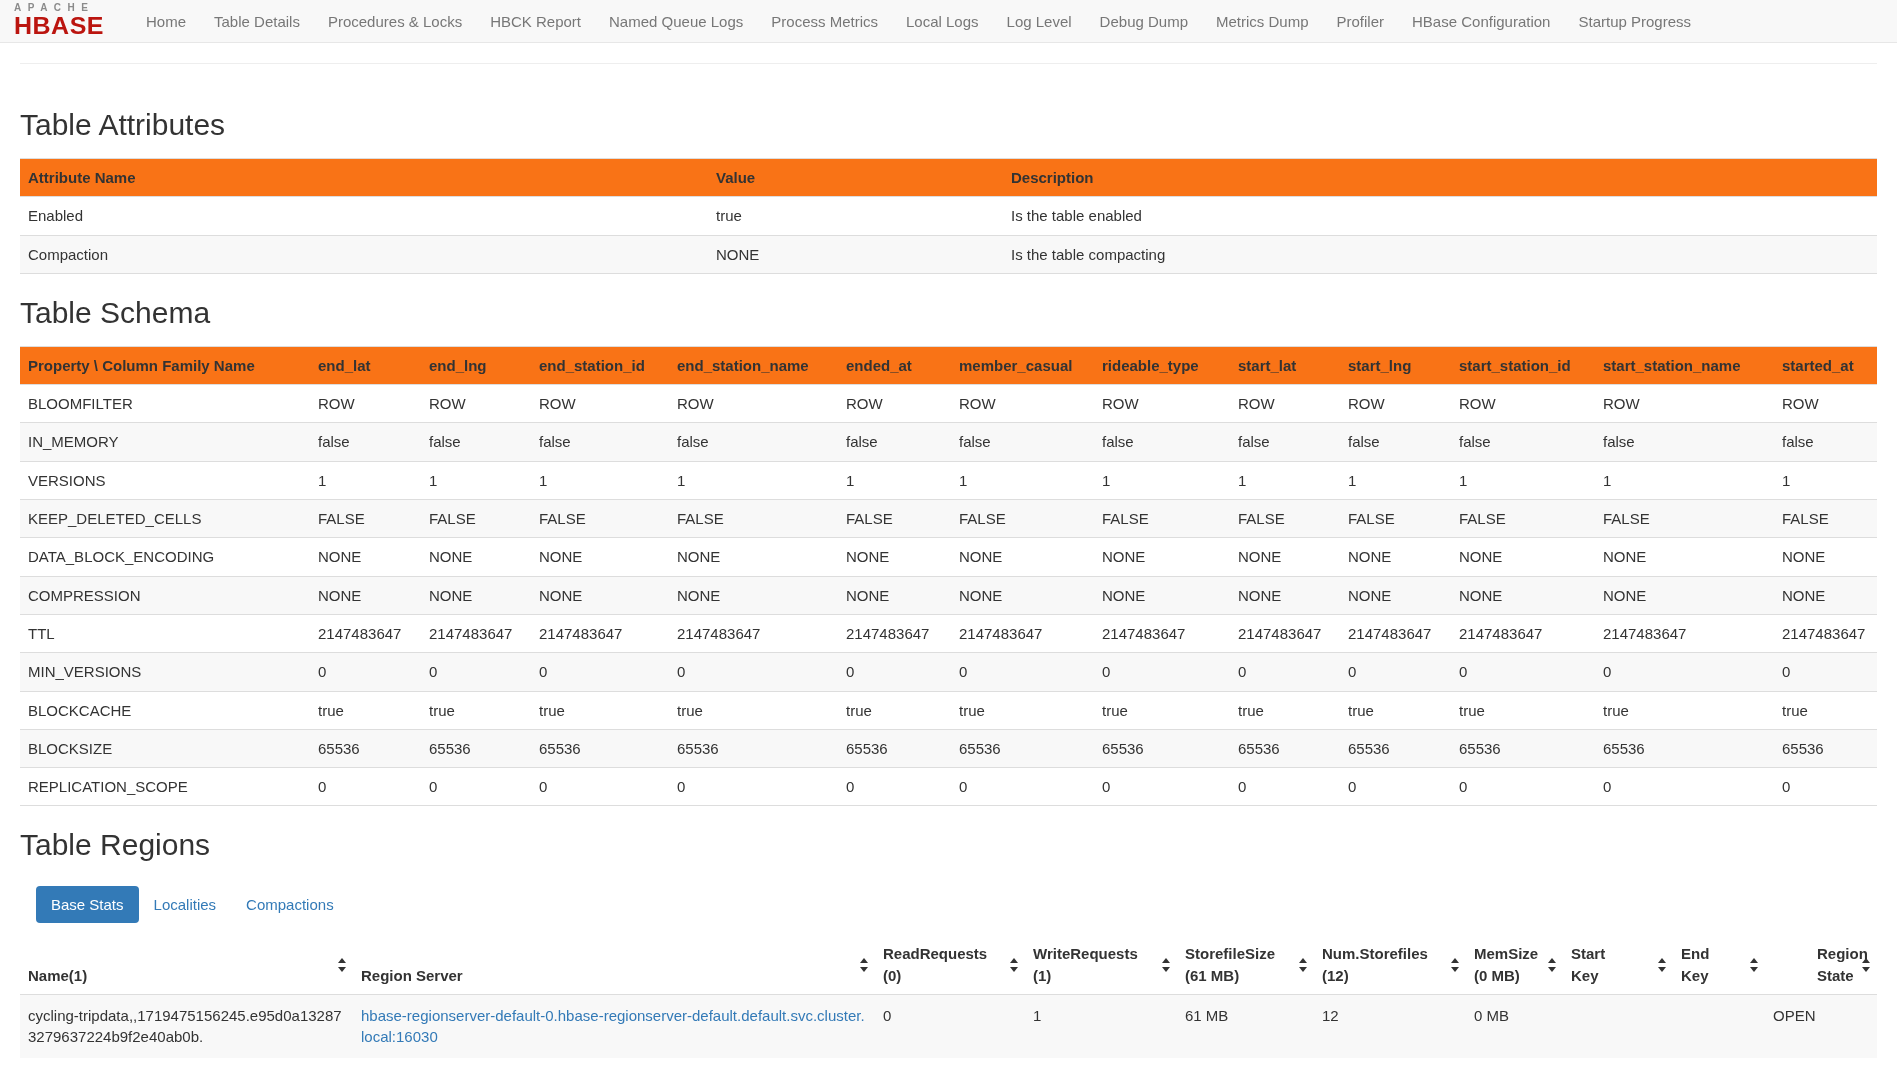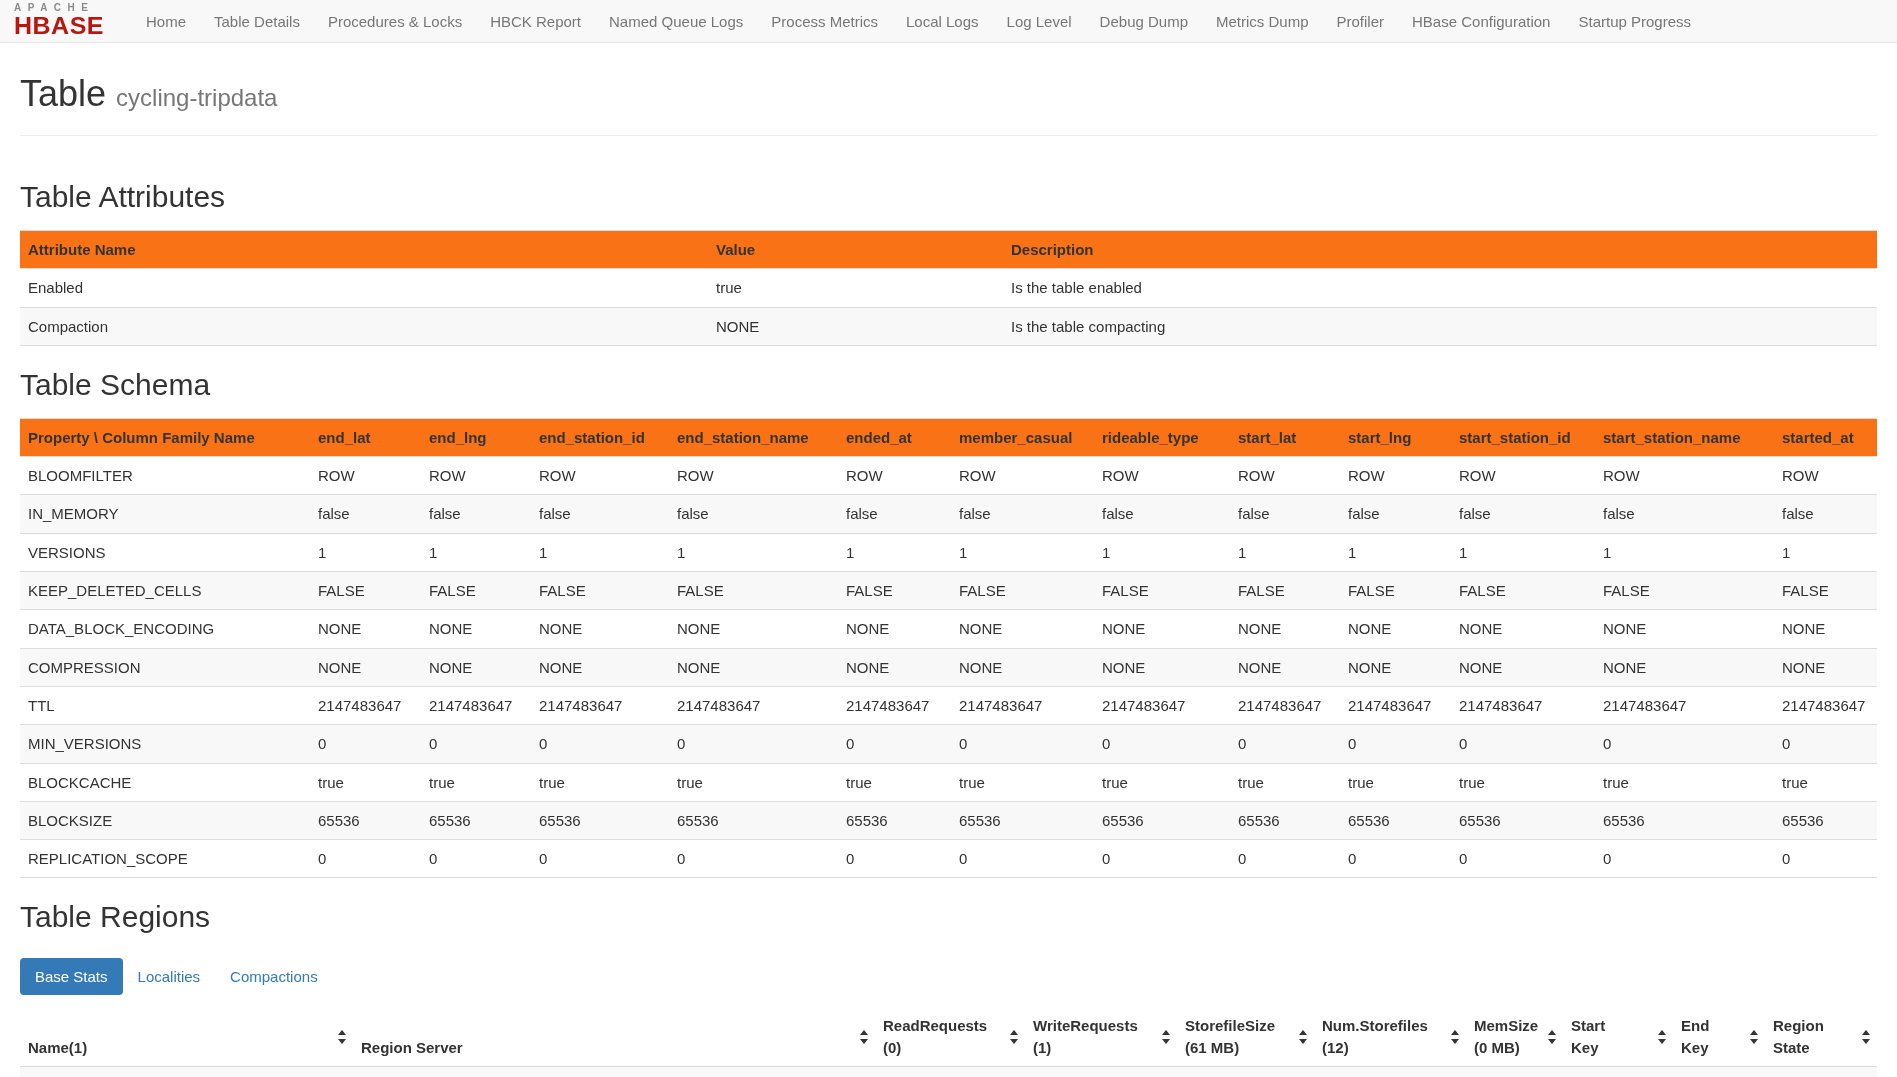--- a/index.html
+++ b/index.html
@@ -32,36 +32,36 @@
   th{font-weight:700;}
   
   .tbl-attr thead tr, .tbl-schema thead tr{background:#f97316;}
   .tbl-attr tr, .tbl-schema tr{border-top:1px solid #ddd;}
   .tbl-attr tbody tr:nth-child(even),
   .tbl-schema tbody tr:nth-child(even){background:#f8f8f8;}
   .tbl-attr tbody tr:last-child, .tbl-schema tbody tr:last-child{border-bottom:1px solid #ddd;}
   .tbl-schema th, .tbl-schema td{white-space:nowrap;overflow:hidden;}
   .tbl-schema tbody th{font-weight:400;}
   
-  .region-tabs{display:flex;align-items:center;margin:0 0 12px 0;text-align:right;}
+  .region-tabs{display:flex;align-items:center;margin:0 0 12px 16px;text-align:right;}
   .region-tab{font-size:15px;text-decoration:none;padding:10px 15px;border-radius:4px;color:#337ab7;cursor:pointer;}
   .region-tab.active{background:#337ab7;color:#fff;}
   
   .tbl-regions thead tr{background:#fff;}
   .tbl-regions thead th{position:relative;vertical-align:bottom;padding-right:22px;}
   .tbl-regions tbody tr{background:#f8f8f8;border-top:1px solid #ddd;}
   .tbl-regions td{padding-top:10px;padding-bottom:10px;}
   .sort{position:absolute;right:7px;top:50%;margin-top:-7px;width:9px;height:14px;
         display:flex;flex-direction:column;justify-content:space-between;align-items:center;cursor:pointer;}
   .sort::before{content:"";border-left:4px solid transparent;border-right:4px solid transparent;border-bottom:5px solid #333;}
   .sort::after{content:"";border-left:4px solid transparent;border-right:4px solid transparent;border-top:5px solid #333;}
   .lbl{display:inline-block;}
   .tbl-regions th:nth-child(8) .lbl,
   .tbl-regions th:nth-child(9) .lbl{max-width:46px;}
-  .tbl-regions th:nth-child(10) .lbl{max-width:60px;}
+  .tbl-regions th:nth-child(10) .lbl{max-width:60px;margin-left:44px;}
   .region-name{word-break:break-all;}
   a.region-link{color:#337ab7;text-decoration:none;word-break:break-all;}
 </style>
 </head>
 <body>
 
 <nav class="navbar">
   <div class="brand">
     <span class="brand-top">APACHE</span>
     <span class="brand-bottom">HBASE</span>
@@ -104,23 +104,20 @@
         <a>HBase Configuration</a>
       </li>
       <li>
         <a>Startup Progress</a>
       </li>
     </ul>
 </nav>
 
 <div class="container">
 
-  <h1 class="page-title">
-    <span>Table</span><span class="subtitle">cycling-tripdata</span>
-  </h1>
   <hr class="title-rule">
 
   <h2 class="section-heading">Table Attributes</h2>
   <table class="tbl-attr">
     <colgroup>
         <col style="width:688px">
         <col style="width:295px">
         <col>
       </colgroup>
     <thead>

